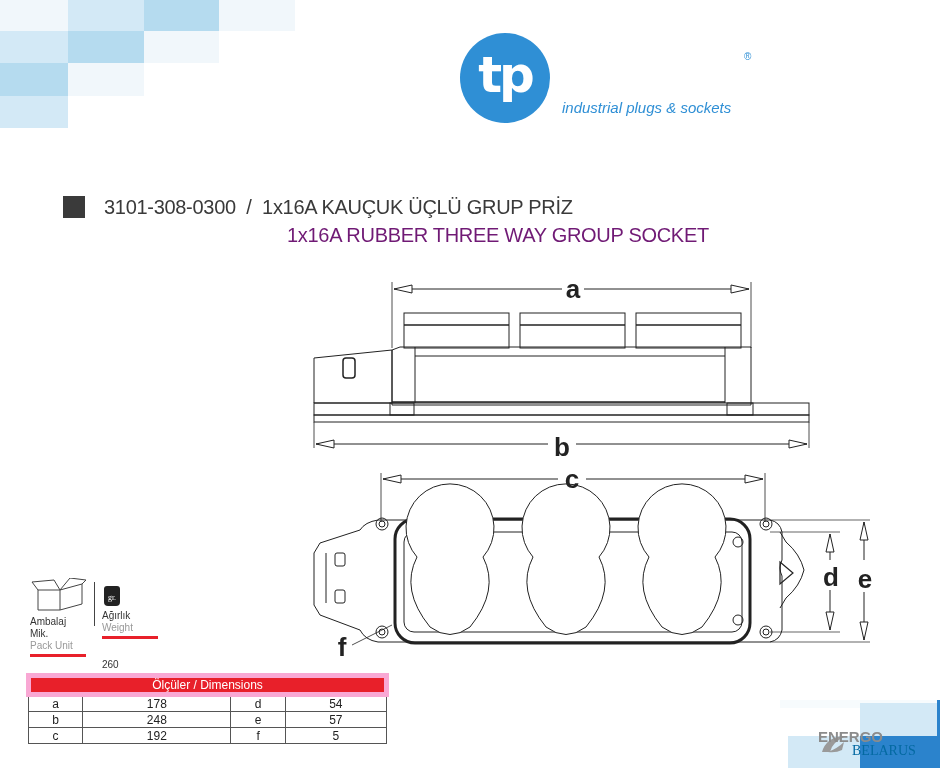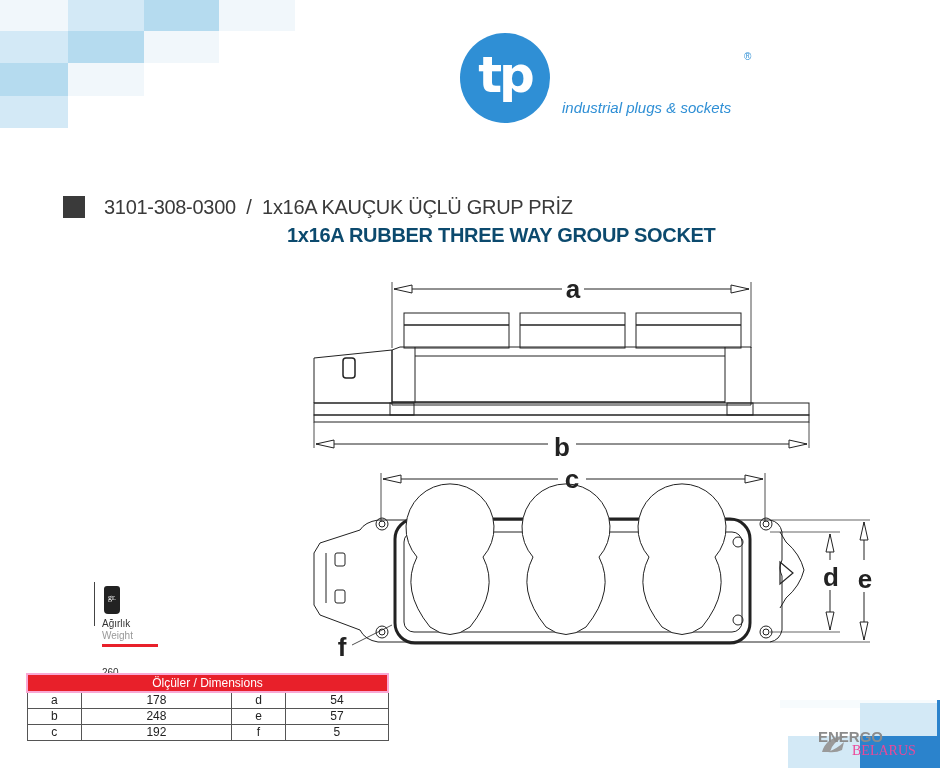--- a/index.html
+++ b/index.html
@@ -13,38 +13,38 @@
 
   .logo { position: absolute; left: 460px; top: 33px; width: 300px; height: 92px; }
   .logo-circle { position: absolute; left: 0; top: 0; width: 90px; height: 90px; border-radius: 50%; background: #2f8fd5; }
   .logo-tp { position: absolute; left: 0; top: 14px; width: 90px; text-align: center; color: #fff; font-size: 50px; font-weight: bold; letter-spacing: -3px; font-family: "DejaVu Sans", sans-serif; line-height: 56px; }
   .logo-word { position: absolute; left: 98px; top: 8px; color: #2f8fd5; font-size: 50px; line-height: 56px; letter-spacing: -1px; font-family: "DejaVu Sans", sans-serif; }
   .logo-reg { position: absolute; left: 284px; top: 18px; color: #2f8fd5; font-size: 10px; }
   .logo-tag { position: absolute; left: 102px; top: 66px; color: #2f8fd5; font-size: 15px; font-style: italic; }
 
   .title-square { position: absolute; left: 63px; top: 196px; width: 22px; height: 22px; background: #3a3a3a; }
   .title-line1 { position: absolute; left: 104px; top: 196px; font-size: 20px; font-weight: normal; color: #3a3a3a; white-space: nowrap; font-family: "Liberation Sans Narrow", "Liberation Sans", sans-serif; letter-spacing: -0.3px; }
-  .title-line2 { position: absolute; left: 287px; top: 224px; font-size: 20px; font-weight: bold; color: #0c4a6e; white-space: nowrap; letter-spacing: -0.3px; }
+  .title-line2 { position: absolute; left: 287px; top: 224px; font-size: 20px; font-weight: normal; color: #701a75; white-space: nowrap; letter-spacing: -0.3px; }
 
   .drawing { position: absolute; left: 300px; top: 270px; width: 600px; height: 400px; }
 
   .info-block { position: absolute; left: 30px; top: 578px; width: 140px; height: 90px; }
   .info-col { position: absolute; top: 0; width: 56px; }
   .info-label { font-size: 10px; color: #333; line-height: 12px; }
   .info-sub { font-size: 10px; color: #999; line-height: 12px; }
   .info-bar { height: 3px; background: #e8202a; margin-top: 2px; width: 56px; }
   .info-value { font-size: 10px; color: #333; margin-top: 20px; line-height: 12px; }
   .divider-v { position: absolute; left: 64px; top: 4px; width: 1px; height: 44px; background: #444; }
 
   table.dims { position: absolute; left: 26px; top: 673px; width: 363px; border-collapse: collapse; font-size: 12px; }
-  table.dims th { background: #e8202a; color: #fff; font-weight: normal; font-size: 12px; height: 18px; border: 2px solid #f9a8d4; }
+  table.dims th { background: #e8202a; color: #fff; font-weight: normal; font-size: 12px; height: 18px; border: 5px solid #f9a8d4; }
   table.dims td { border: 1px solid #555; text-align: center; height: 16px; color: #222; line-height: 14px; }
 
   .brand { position: absolute; left: 818px; top: 730px; font-size: 15px; color: #8c8c8c; font-weight: bold; line-height: 14px; }
-  .brand-sub { position: absolute; left: 852px; top: 744px; font-size: 14px; color: #ec4899; font-family: "Liberation Serif", serif; line-height: 14px; }
+  .brand-sub { position: absolute; left: 852px; top: 744px; font-size: 14px; color: #0369a1; font-family: "Liberation Serif", serif; line-height: 14px; }
 </style>
 </head>
 <body>
 
 <div class="tile t-light" style="left:0;top:0;width:68px;height:31px;"></div>
 <div class="tile t-mid" style="left:68px;top:0;width:76px;height:31px;"></div>
 <div class="tile t-dark" style="left:144px;top:0;width:75px;height:31px;"></div>
 <div class="tile t-light" style="left:219px;top:0;width:76px;height:31px;"></div>
 <div class="tile t-mid" style="left:0;top:31px;width:68px;height:32px;"></div>
 <div class="tile t-dark" style="left:68px;top:31px;width:76px;height:32px;"></div>
@@ -174,23 +174,35 @@
     <text x="273" y="28" text-anchor="middle">a</text>
     <text x="262" y="186" text-anchor="middle">b</text>
     <text x="272" y="218" text-anchor="middle">c</text>
     <text x="531" y="316" text-anchor="middle">d</text>
     <text x="565" y="318" text-anchor="middle">e</text>
     <text x="42" y="386" text-anchor="middle">f</text>
   </g>
 </svg>
 
 <div class="info-block">
+  <div class="info-col" style="left:0;">
+    <svg width="56" height="34" viewBox="0 0 56 34" fill="none" stroke="#444" stroke-width="1">
+      <path d="M8,12 L30,12 L30,32 L8,32 Z"></path>
+      <path d="M30,12 L52,6 L52,26 L30,32"></path>
+      <path d="M8,12 L2,4 L24,2 L30,12"></path>
+      <path d="M30,12 L40,0 L56,2 L52,6"></path>
+    </svg>
+    <div class="info-label">Ambalaj Mik.</div>
+    <div class="info-sub">Pack Unit</div>
+    <div class="info-bar"></div>
+    <div class="info-value">8</div>
+  </div>
   <div class="divider-v"></div>
   <div class="info-col" style="left:72px;">
-    <div style="width:16px;height:28px;margin:8px 0 4px 2px;background:#222;border-radius:3px 3px 4px 4px;color:#fff;font-size:8px;text-align:center;line-height:24px;font-family:'Liberation Serif',serif;">gr.</div>
+    <div style="width:16px;height:20px;margin:8px 0 4px 2px;background:#222;border-radius:3px 3px 4px 4px;color:#fff;font-size:8px;text-align:center;line-height:24px;font-family:'Liberation Serif',serif;">gr.</div>
     <div class="info-label">Ağırlık</div>
     <div class="info-sub">Weight</div>
     <div class="info-bar"></div>
     <div class="info-value">260</div>
   </div>
 </div>
 
 <table class="dims">
   <thead>
     <tr>

